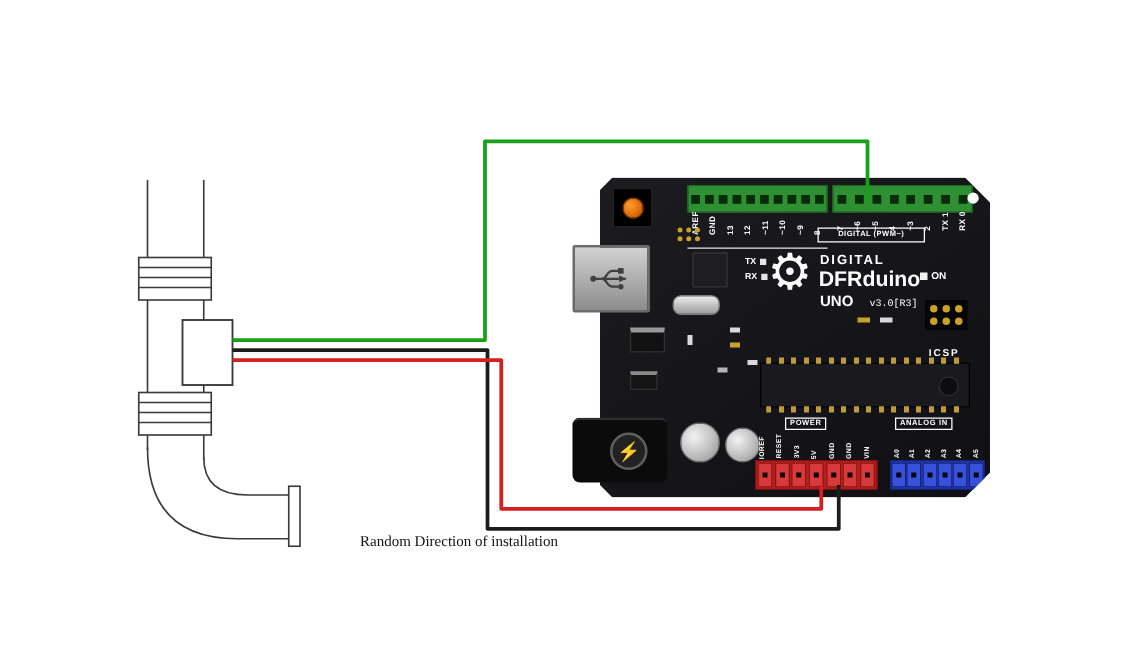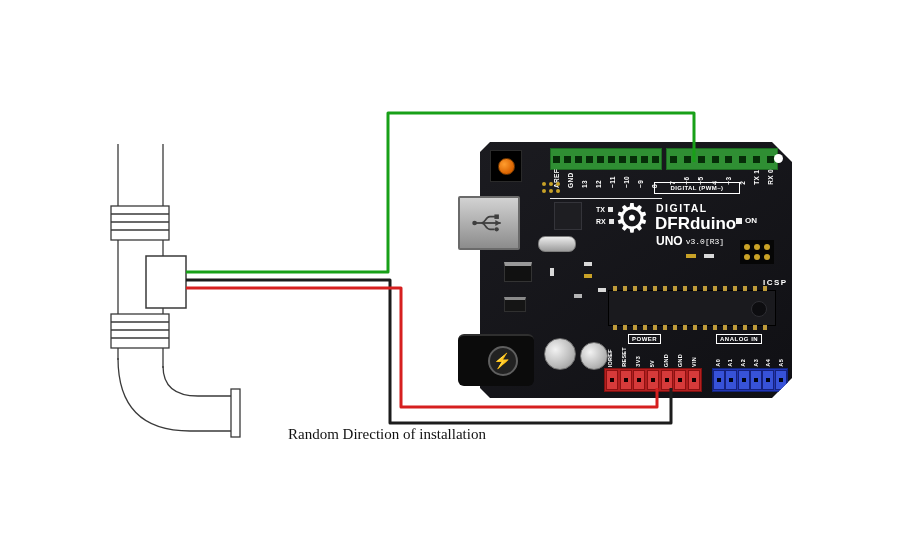--- a/index.html
+++ b/index.html
@@ -37,30 +37,30 @@
         border:1px solid #34343a;}
   .txrx{position:absolute;left:116px;top:64px;display:flex;flex-direction:column;gap:5px;}
   .txrx .row{display:flex;align-items:center;gap:3px;color:#fff;font-size:7px;font-weight:bold;}
   .led{width:5px;height:5px;background:#e6e6e6;display:block;}
   .xtal{position:absolute;left:58px;top:94px;width:36px;height:14px;border-radius:7px;
         background:linear-gradient(180deg,#ececec,#9c9c9c);border:1px solid #7d7d7d;}
   .gear{position:absolute;left:134px;top:56px;color:#fff;font-size:40px;line-height:1;}
   .brand{position:absolute;left:176px;top:60px;color:#fff;font-size:10.5px;font-weight:bold;
         letter-spacing:1.5px;}
   .modelline{position:absolute;left:175px;top:72px;color:#fff;font-size:17px;font-weight:bold;}
-  .unoline{position:absolute;left:176px;top:92px;color:#fff;display:flex;align-items:center;gap:3px;}
+  .unoline{position:absolute;left:176px;top:92px;color:#fff;display:flex;align-items:flex-end;gap:13px;}
   .uno{font-size:12px;font-weight:bold;} .ver{font-size:8px;font-family:Liberation Mono, monospace;}
   .on{position:absolute;left:256px;top:74px;display:flex;align-items:center;gap:3px;
         color:#fff;font-size:8px;font-weight:bold;}
   .onled{width:6px;height:6px;background:#f2f2f2;display:block;}
   .icspblk{position:absolute;left:260px;top:98px;background:#060606;padding:4px;display:grid;
         grid-template-columns:repeat(3,6px);grid-gap:4px;}
   .icspblk .golddot{width:6px;height:6px;}
   .icsplabel{position:absolute;left:263px;top:136px;color:#fff;font-size:8px;font-weight:bold;
-        letter-spacing:1.5px;margin-left:20px;}
+        letter-spacing:1.5px;}
   .bigic{position:absolute;left:128px;top:148px;width:166px;height:34px;background:#1a1a1e;
         border:1px solid #000;}
   .bigic::before,.bigic::after{content:"";position:absolute;left:4px;right:4px;height:5px;
         background:repeating-linear-gradient(90deg,#bd9a3a 0 4px,transparent 4px 10px);}
   .bigic::before{top:-5px;} .bigic::after{bottom:-5px;}
   .icnotch{position:absolute;right:8px;top:10px;width:14px;height:14px;border-radius:50%;
         background:#0d0d10;border:1px solid #2e2e33;}
   .reg1{position:absolute;left:24px;top:120px;width:28px;height:20px;background:#111;
         border:1px solid #333;border-top:4px solid #999;box-sizing:border-box;}
   .reg2{position:absolute;left:24px;top:155px;width:22px;height:15px;background:#151515;
@@ -93,21 +93,21 @@
   .usb{position:absolute;left:458px;top:196px;width:62px;height:54px;
         background:linear-gradient(180deg,#d2d2d2,#8c8c8c);border:2px solid #6a6a6a;
         border-radius:2px;display:flex;align-items:center;justify-content:center;box-sizing:border-box;}
   .jack{position:absolute;left:458px;top:334px;width:76px;height:52px;background:#0b0b0b;
         border-radius:6px;border-top:2px solid #2f2f2f;box-sizing:border-box;}
   .bolt{position:absolute;left:30px;top:10px;width:30px;height:30px;border-radius:50%;
         background:#222;border:2px solid #5f5f5f;color:#fff;font-size:15px;display:flex;
         align-items:center;justify-content:center;box-sizing:border-box;}
 
   .caption{position:absolute;left:288px;top:426px;font-family:"Liberation Serif",serif;
-        font-size:15px;color:#111;}
+        font-size:12px;color:#111;}
   svg.layer{position:absolute;left:0;top:0;pointer-events:none;}
 </style>
 </head>
 <body>
 
 <div class="page">
 
   <div class="board">
 
     <div class="reset">

